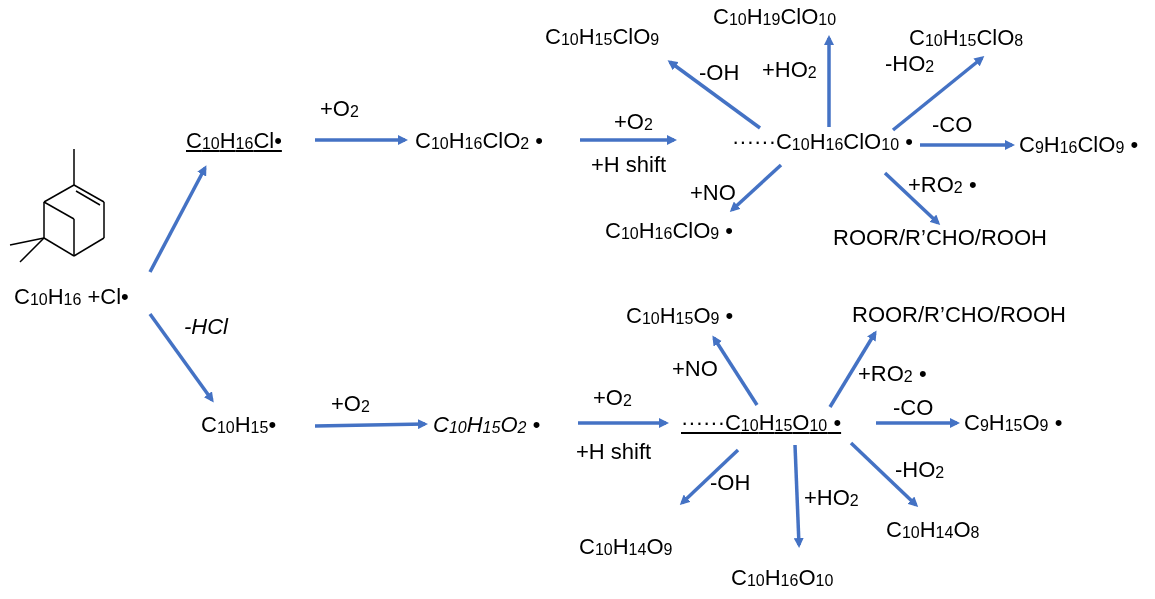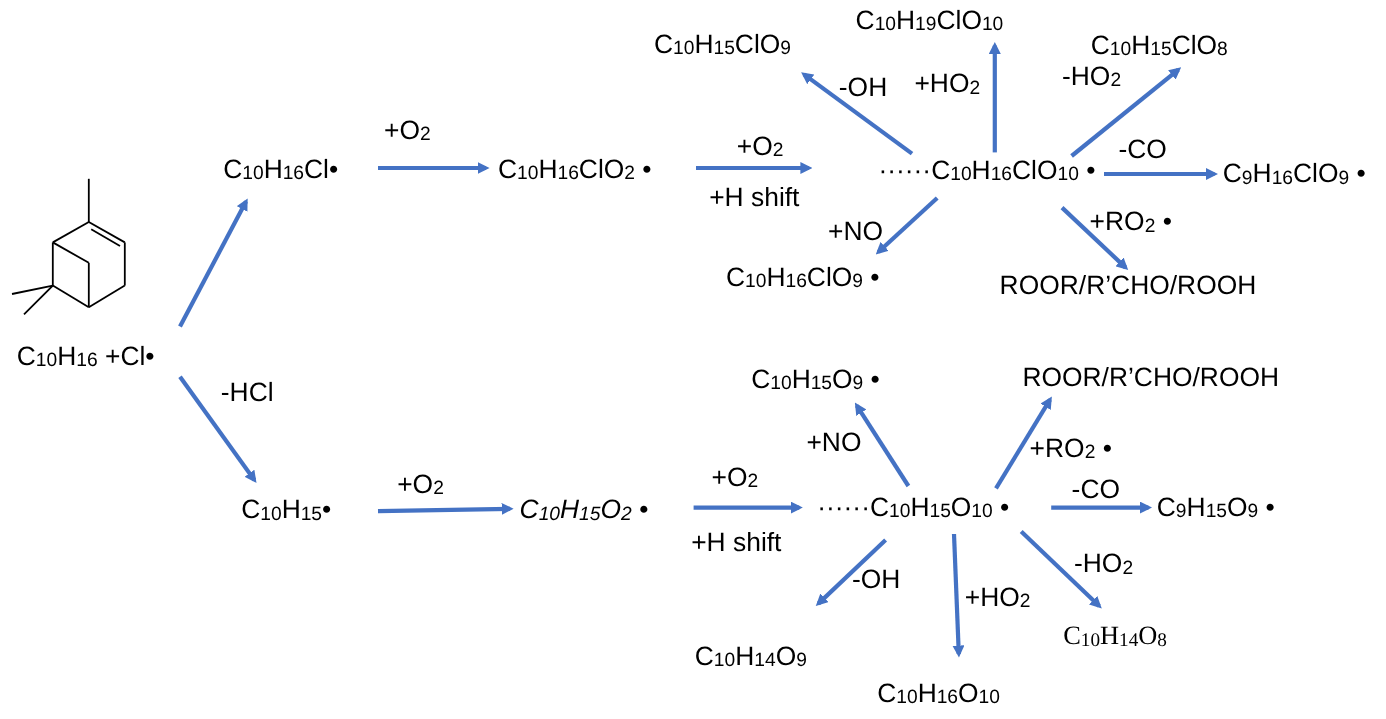--- a/index.html
+++ b/index.html
@@ -63,41 +63,41 @@
     <line x1="830" y1="407" x2="875" y2="333" marker-end="url(#ah)"></line>
     <line x1="876" y1="423" x2="957" y2="423" marker-end="url(#ah)"></line>
     <line x1="851" y1="443" x2="916" y2="505" marker-end="url(#ah)"></line>
     <line x1="795" y1="445" x2="799" y2="545" marker-end="url(#ah)"></line>
     <line x1="738" y1="450" x2="682" y2="503" marker-end="url(#ah)"></line>
   </g>
 </svg>
 
 <div class="lbl" style="left:14px; top:286px;"><span class="part">C</span><sub>10</sub><span class="part">H</span><sub>16</sub><span class="part"> +Cl•</span></div>
 
-<div class="lbl" style="left:186px; top:130px;"><span class="part">C</span><sub>10</sub><span class="part">H</span><sub>16</sub><span class="part">Cl•</span></div>
+<div class="lbl" style="left:186px; top:130px;text-decoration:underline;"><span class="part">C</span><sub>10</sub><span class="part">H</span><sub>16</sub><span class="part">Cl•</span></div>
 <div class="lbl" style="left:415px; top:130px;"><span class="part">C</span><sub>10</sub><span class="part">H</span><sub>16</sub><span class="part">ClO</span><sub>2</sub><span class="part"> •</span></div>
 <div class="lbl" style="left:692px; top:131px;margin-left:40px;"><span class="part">······C</span><sub>10</sub><span class="part">H</span><sub>16</sub><span class="part">ClO</span><sub>10</sub><span class="part"> •</span></div>
 <div class="lbl" style="left:545px; top:26px;"><span class="part">C</span><sub>10</sub><span class="part">H</span><sub>15</sub><span class="part">ClO</span><sub>9</sub></div>
 <div class="lbl" style="left:713px; top:6px;"><span class="part">C</span><sub>10</sub><span class="part">H</span><sub>19</sub><span class="part">ClO</span><sub>10</sub></div>
 <div class="lbl" style="left:909px; top:27px;"><span class="part">C</span><sub>10</sub><span class="part">H</span><sub>15</sub><span class="part">ClO</span><sub>8</sub></div>
 <div class="lbl" style="left:1019px; top:134px;"><span class="part">C</span><sub>9</sub><span class="part">H</span><sub>16</sub><span class="part">ClO</span><sub>9</sub><span class="part"> •</span></div>
 <div class="lbl" style="left:605px; top:220px;"><span class="part">C</span><sub>10</sub><span class="part">H</span><sub>16</sub><span class="part">ClO</span><sub>9</sub><span class="part"> •</span></div>
 <div class="lbl" style="left:833px; top:227px;"><span class="part">ROOR/R’CHO/ROOH</span></div>
 
 <div class="lbl" style="left:201px; top:414px;text-align:center;"><span class="part">C</span><sub>10</sub><span class="part">H</span><sub>15</sub><span class="part">•</span></div>
 <div class="lbl" style="left:433px; top:414px;font-style:italic;"><span class="part">C</span><sub>10</sub><span class="part">H</span><sub>15</sub><span class="part">O</span><sub>2</sub><span class="part"> •</span></div>
-<div class="lbl" style="left:681px; top:412px;"><span class="part">······C</span><sub>10</sub><span class="part">H</span><sub>15</sub><span class="part">O</span><sub>10</sub><span class="part"> •</span></div>
+<div class="lbl" style="left:681px; top:412px;text-decoration:underline;"><span class="part">······C</span><sub>10</sub><span class="part">H</span><sub>15</sub><span class="part">O</span><sub>10</sub><span class="part"> •</span></div>
 <div class="lbl" style="left:626px; top:305px;"><span class="part">C</span><sub>10</sub><span class="part">H</span><sub>15</sub><span class="part">O</span><sub>9</sub><span class="part"> •</span></div>
 <div class="lbl" style="left:852px; top:304px;"><span class="part">ROOR/R’CHO/ROOH</span></div>
 <div class="lbl" style="left:964px; top:412px;"><span class="part">C</span><sub>9</sub><span class="part">H</span><sub>15</sub><span class="part">O</span><sub>9</sub><span class="part"> •</span></div>
 <div class="lbl" style="left:579px; top:516px;margin-top:20px;"><span class="part">C</span><sub>10</sub><span class="part">H</span><sub>14</sub><span class="part">O</span><sub>9</sub></div>
 <div class="lbl" style="left:731px; top:567px;text-align:right;"><span class="part">C</span><sub>10</sub><span class="part">H</span><sub>16</sub><span class="part">O</span><sub>10</sub></div>
-<div class="lbl" style="left:886px; top:519px;font-family:Liberation Serif, serif;"><span class="part">C</span><sub>10</sub><span class="part">H</span><sub>14</sub><span class="part">O</span><sub>8</sub></div>
+<div class="lbl" style="left:886px; top:519px;"><span class="part">C</span><sub>10</sub><span class="part">H</span><sub>14</sub><span class="part">O</span><sub>8</sub></div>
 
-<div class="lbl" style="left:184px; top:316px;"><span class="part">-HCl</span></div>
+<div class="lbl" style="left:184px; top:316px;font-style:italic;"><span class="part">-HCl</span></div>
 <div class="lbl" style="left:320px; top:98px;"><span class="part">+O</span><sub>2</sub></div>
 <div class="lbl" style="left:614px; top:111px;"><span class="part">+O</span><sub>2</sub></div>
 <div class="lbl" style="left:591px; top:154px;"><span class="part">+H shift</span></div>
 <div class="lbl" style="left:699px; top:62px;"><span class="part">-OH</span></div>
 <div class="lbl" style="left:762px; top:59px;"><span class="part">+HO</span><sub>2</sub></div>
 <div class="lbl" style="left:885px; top:53px;"><span class="part">-HO</span><sub>2</sub></div>
 <div class="lbl" style="left:932px; top:114px;"><span class="part">-CO</span></div>
 <div class="lbl" style="left:908px; top:174px;"><span class="part">+RO</span><sub>2</sub><span class="part"> •</span></div>
 <div class="lbl" style="left:690px; top:182px;"><span class="part">+NO</span></div>
 

